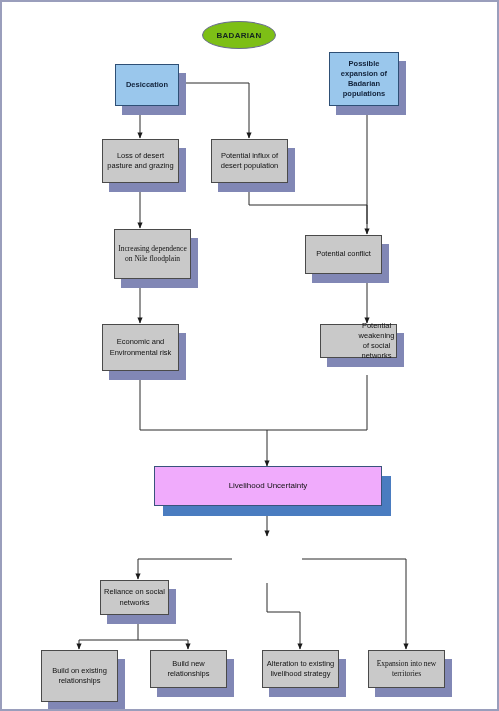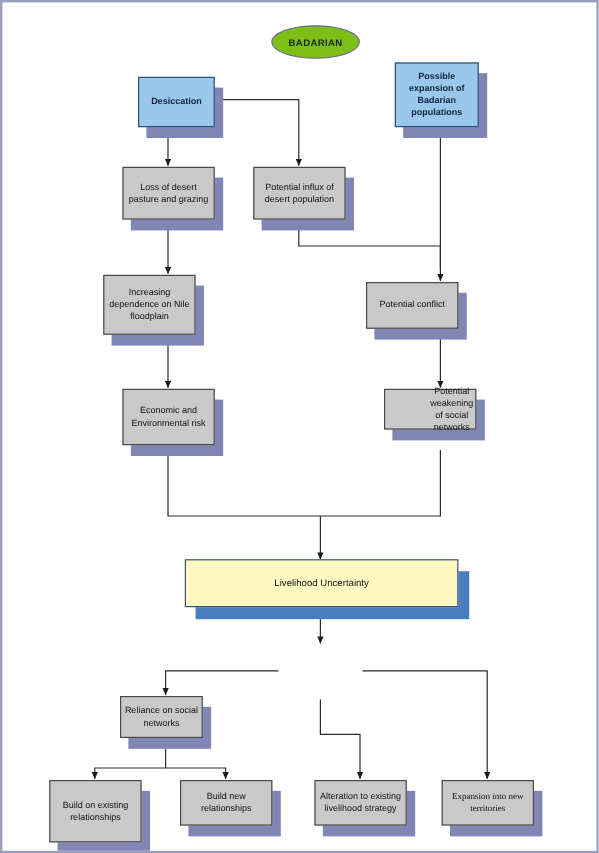--- a/index.html
+++ b/index.html
@@ -50,21 +50,21 @@
   
   .box-blue {
     background: #9ac7ec;
     border: 1px solid #2e4f75;
     box-shadow: 7px 9px 0 0 #8187b5;
     font-weight: bold;
     color: #11223a;
   }
   
   .box-wide {
-    background: #fef9c3;
+    background: #f0abfc;
     border: 1px solid #39537c;
     box-shadow: 9px 10px 0 0 #4a7cc0;
     font-size: 8px;
   }
   
   .diamond-wrap {
     position: absolute;
     z-index: 5;
   }
   .diamond-shadow {
@@ -149,41 +149,41 @@
 
       <path d="M265,581 L265,610 L298,610 L298,647" marker-end="url(#arrow)"></path>
 
       <path d="M300,557 L404,557 L404,647" marker-end="url(#arrow)"></path>
 
       <path d="M136,613 L136,638 L77,638 L77,647" marker-end="url(#arrow)"></path>
       <path d="M136,638 L186,638 L186,647" marker-end="url(#arrow)"></path>
     </g>
   </svg>
 
-  <div class="ellipse" style="left:224px; top:19px; width:72px; height:26px;">
+  <div class="ellipse" style="left:200px; top:19px; width:72px; height:26px;">
     <span class="label">BADARIAN</span>
   </div>
 
   <div class="node box-blue" style="left:113px; top:62px; width:64px; height:42px;">
     <span class="label">Desiccation</span>
   </div>
 
   <div class="node box-blue" style="left:327px; top:50px; width:70px; height:54px;">
     <span class="label">Possible expansion of Badarian populations</span>
   </div>
 
   <div class="node box-gray" style="left:100px; top:137px; width:77px; height:44px;">
     <span class="label">Loss of desert pasture and grazing</span>
   </div>
 
   <div class="node box-gray" style="left:209px; top:137px; width:77px; height:44px;">
     <span class="label">Potential influx of desert population</span>
   </div>
 
-  <div class="node box-gray" style="left:84px; top:227px; width:77px; height:50px;">
+  <div class="node box-gray" style="left:112px; top:227px; width:77px; height:50px;font-family:Liberation Serif, serif;">
     <span class="label">Increasing dependence on Nile floodplain</span>
   </div>
 
   <div class="node box-gray" style="left:303px; top:233px; width:77px; height:39px;">
     <span class="label">Potential conflict</span>
   </div>
 
   <div class="node box-gray" style="left:100px; top:322px; width:77px; height:47px;">
     <span class="label">Economic and Environmental risk</span>
   </div>

